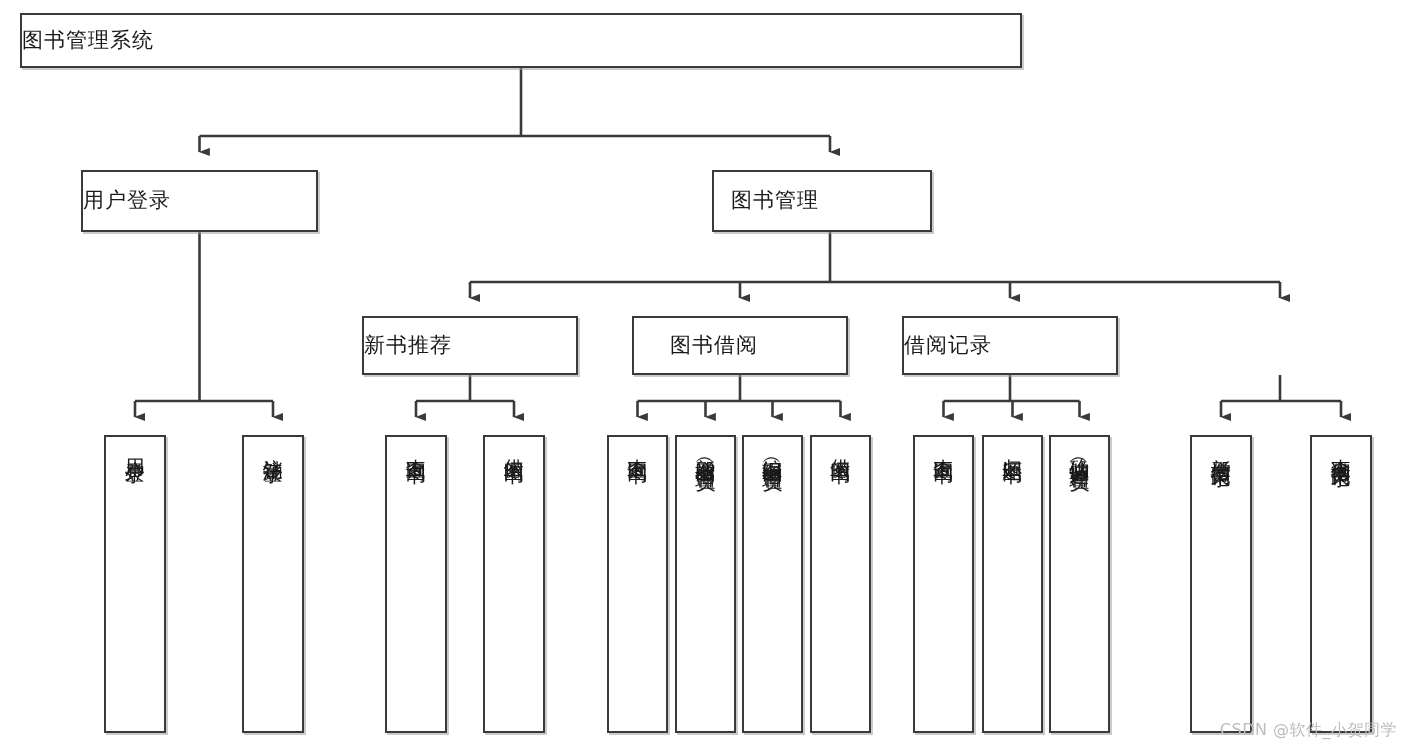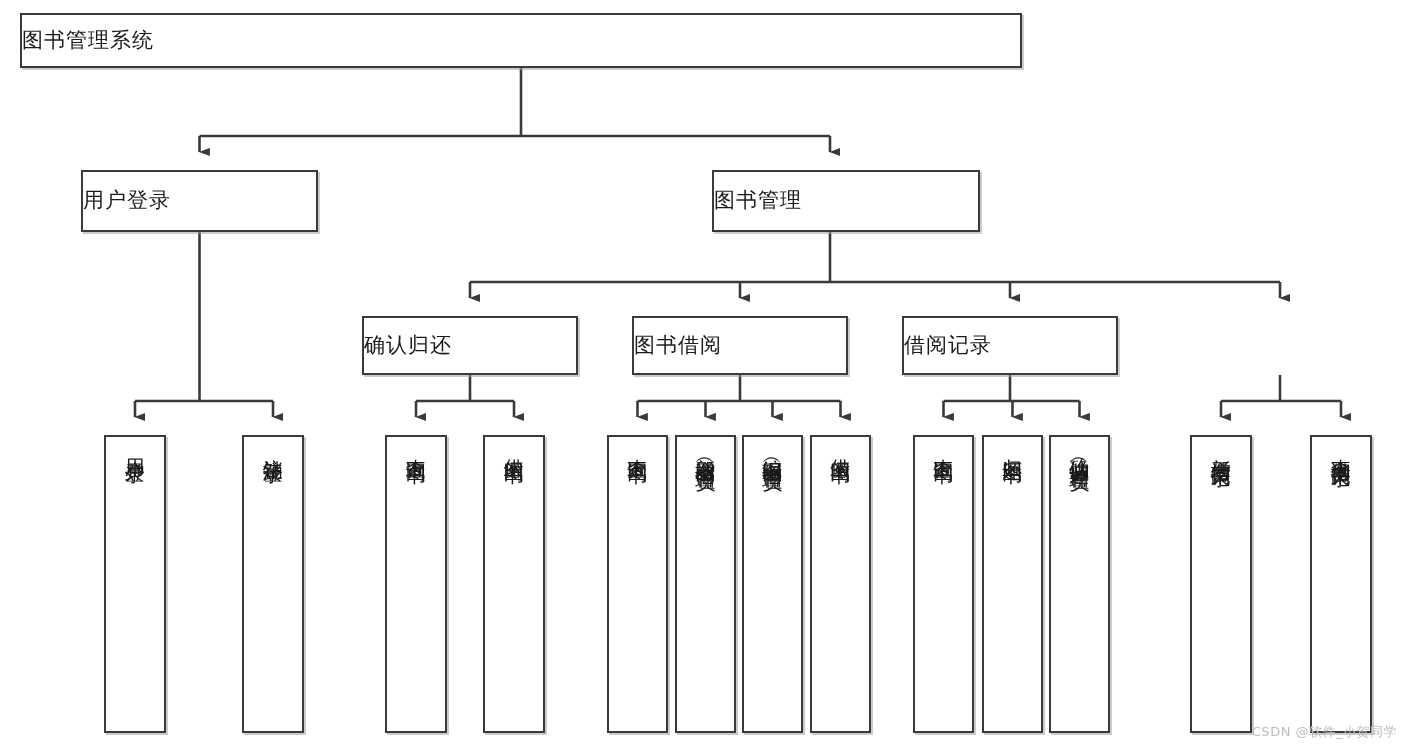--- a/index.html
+++ b/index.html
@@ -52,21 +52,21 @@
   }
   .node.vert .vtext {
     writing-mode: vertical-rl;
     text-orientation: upright;
     display: block;
   }
   .watermark {
     position: absolute;
     right: 8px;
     bottom: 6px;
-    font-size: 13px;
+    font-size: 16px;
     color: #bdbdbd;
     letter-spacing: 0.5px;
     white-space: nowrap;
     font-family: "DejaVu Sans", "Liberation Sans", sans-serif;
     margin-left: 21px;
   }
 </style>
 </head>
 <body>
 
@@ -115,28 +115,28 @@
       </g>
   </svg>
 
   <div class="node horiz" style="left:20px;top:13px;width:1002px;height:55px;">
     <span>图书管理系统</span>
   </div>
 
   <div class="node horiz" style="left:81px;top:170px;width:237px;height:62px;">
     <span>用户登录</span>
   </div>
-  <div class="node horiz" style="left:712px;top:170px;width:268px;height:62px;">
+  <div class="node horiz" style="left:712px;top:170px;width:220px;height:62px;padding-left:17px;">
     <span>图书管理</span>
   </div>
 
   <div class="node horiz" style="left:362px;top:316px;width:216px;height:59px;">
-    <span>确认归还</span>
+    <span>新书推荐</span>
   </div>
-  <div class="node horiz" style="left:632px;top:316px;width:216px;height:59px;">
+  <div class="node horiz" style="left:632px;top:316px;width:216px;height:59px;padding-left:36px;">
     <span>图书借阅</span>
   </div>
   <div class="node horiz" style="left:902px;top:316px;width:216px;height:59px;">
     <span>借阅记录</span>
   </div>
 
   <div class="node vert" style="left:104px;top:435px;width:62px;height:298px;">
     <span class="vtext">用户登录</span>
   </div>
   <div class="node vert" style="left:242px;top:435px;width:62px;height:298px;">

